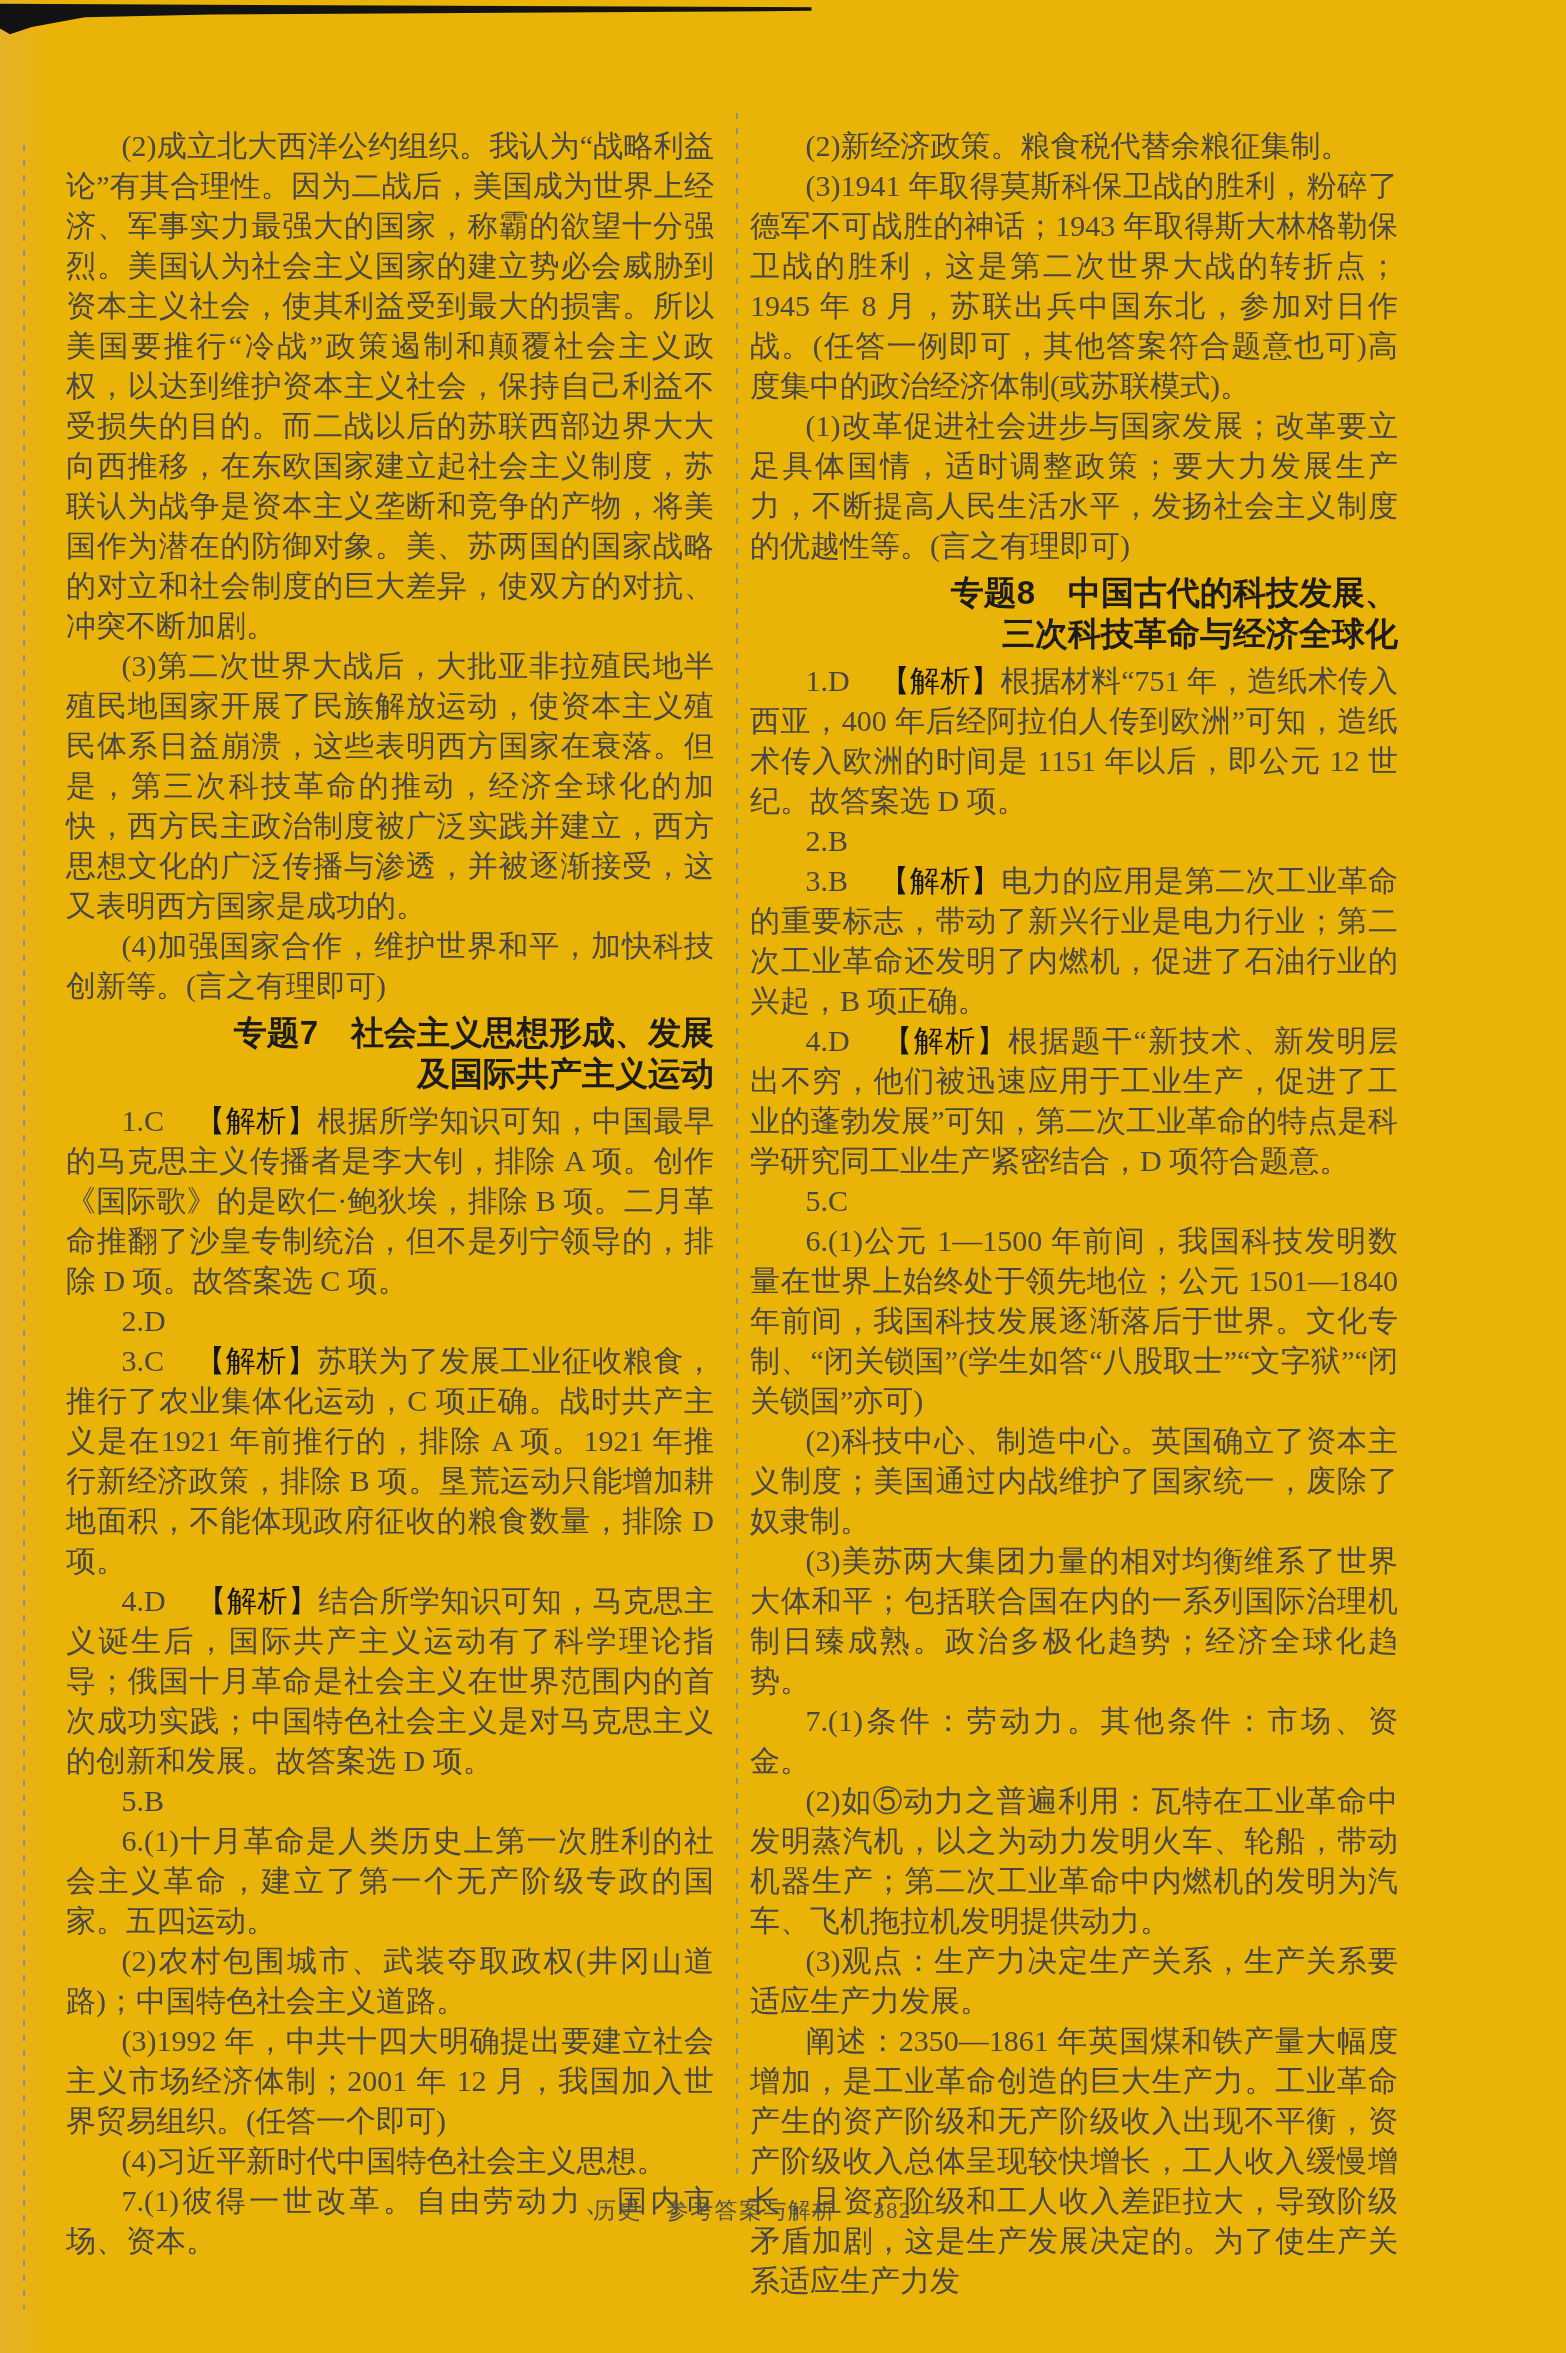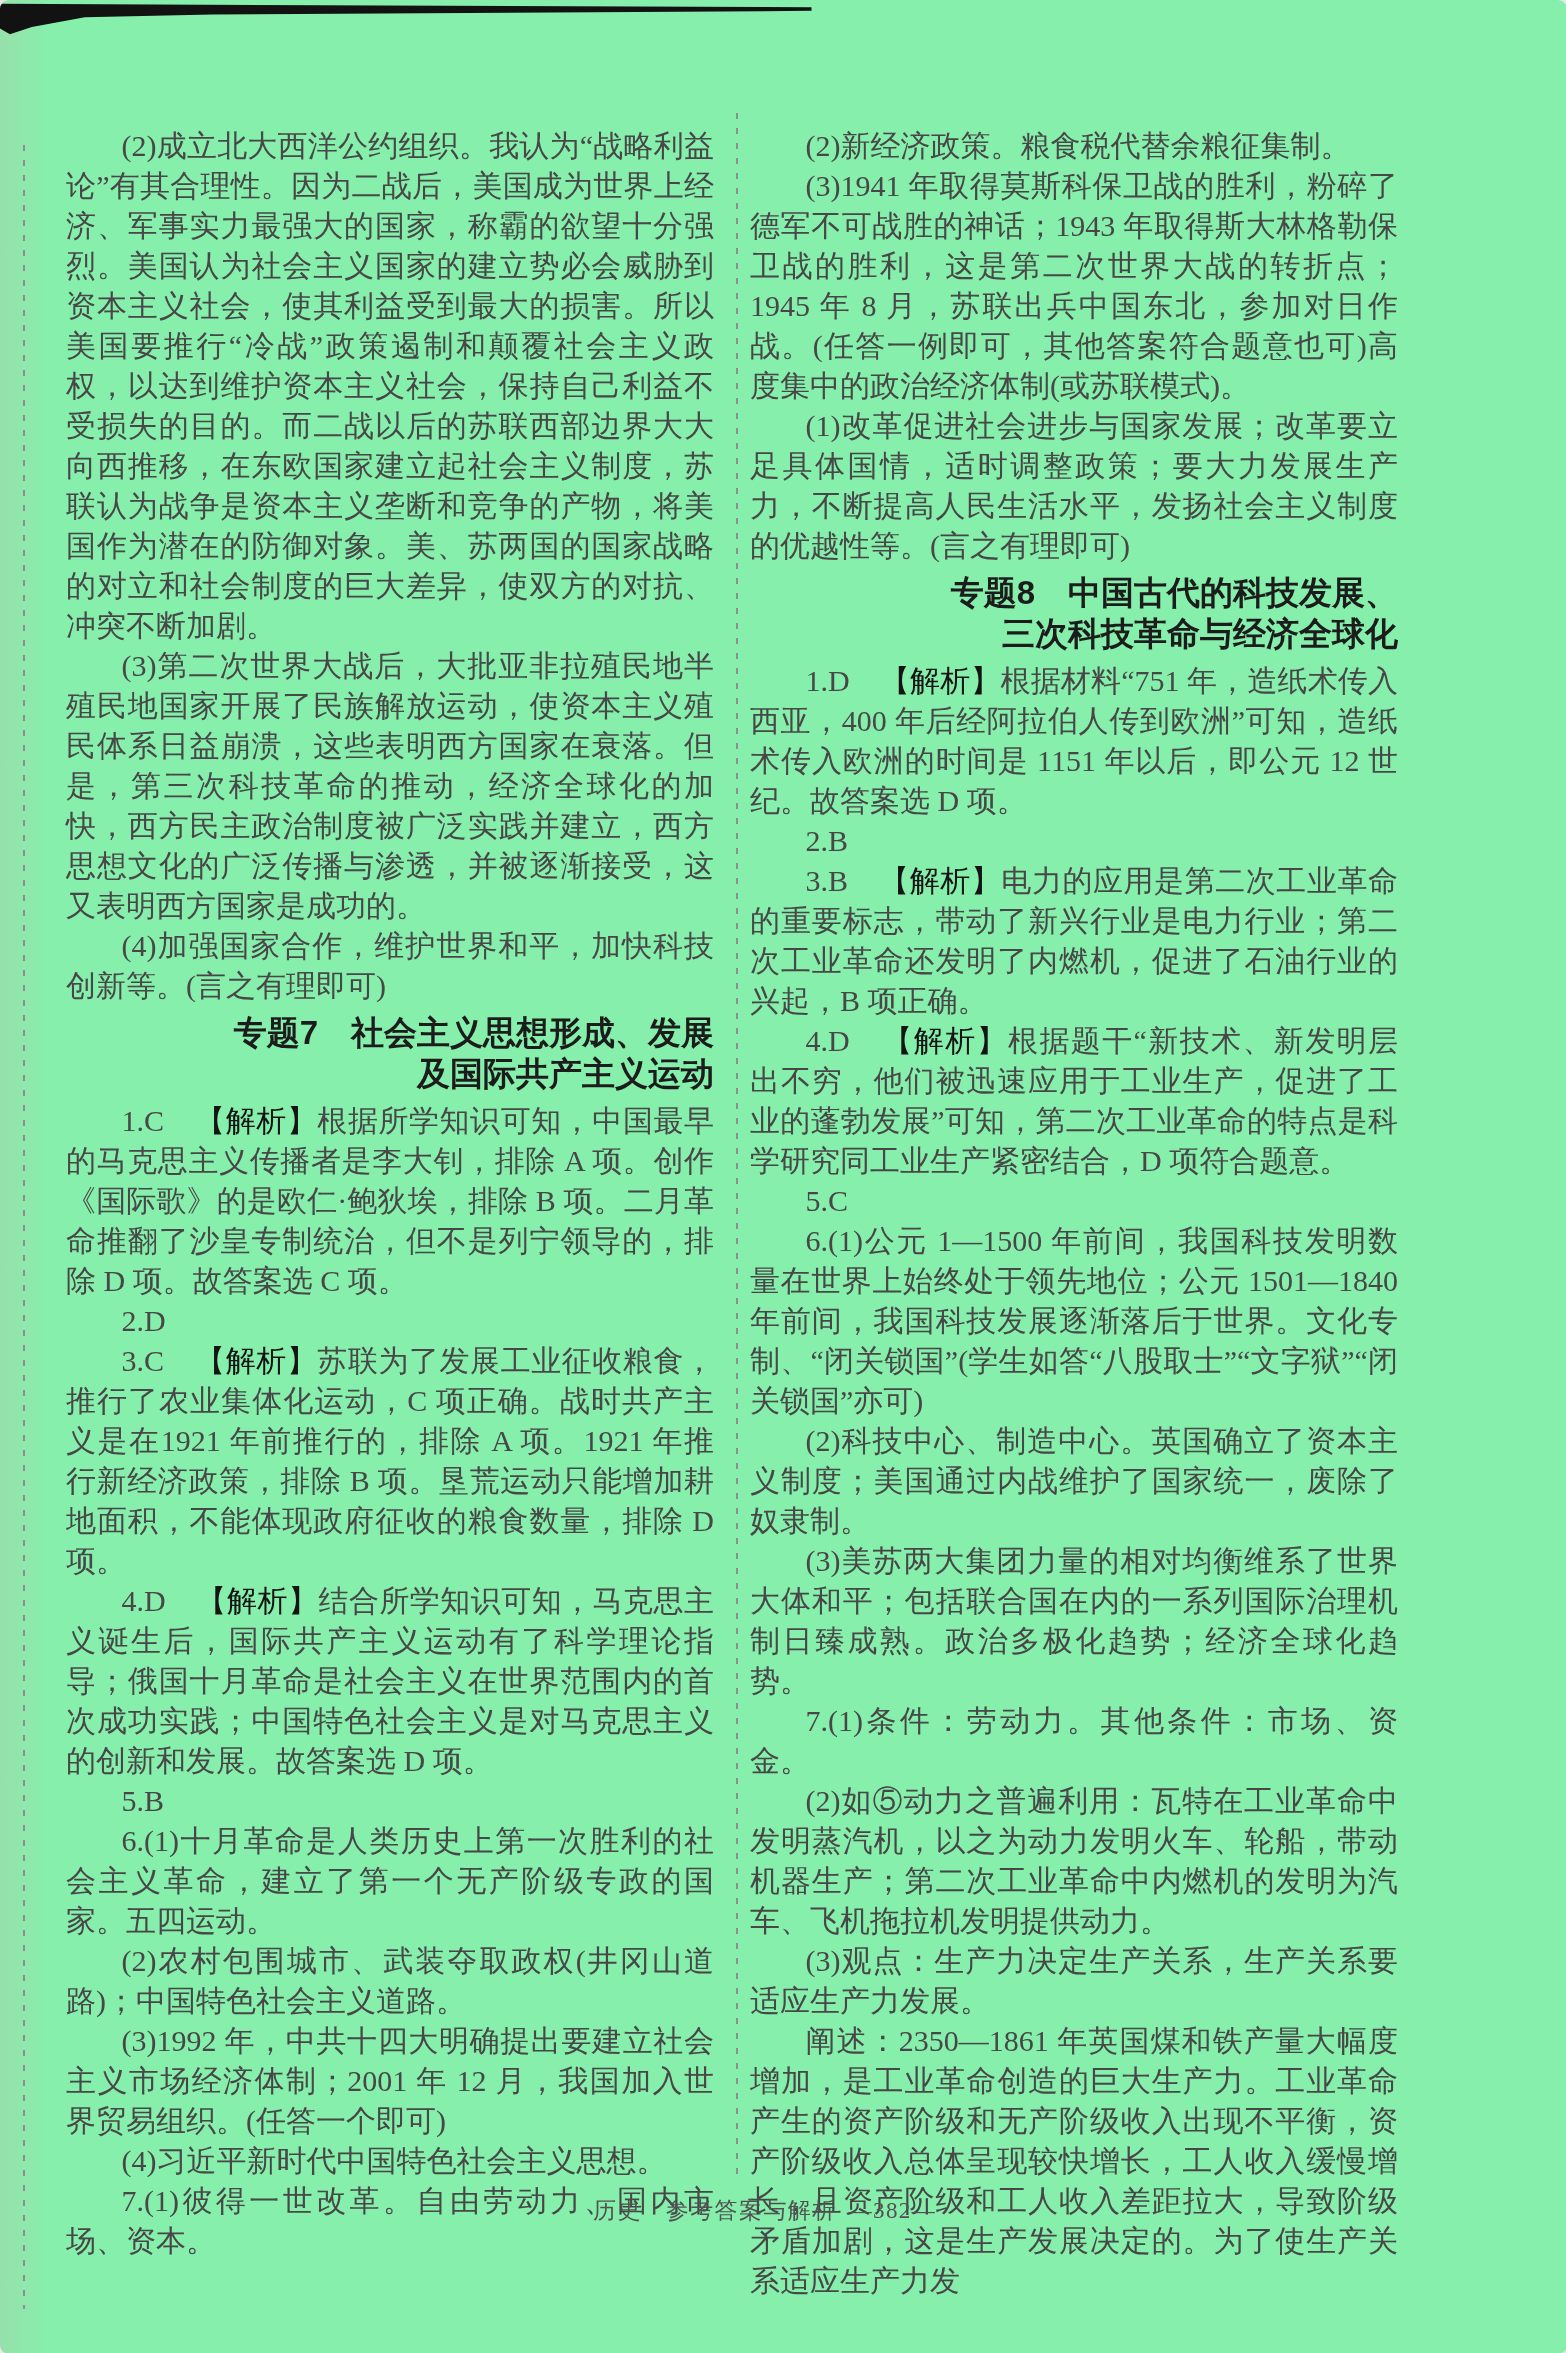--- a/index.html
+++ b/index.html
@@ -2,25 +2,24 @@
 <html style="font-size:11.3px"><head>
 <meta charset="utf-8">
 <style>
   html, body { margin: 0; padding: 0; }
   body { background: #e9e7e3; }
 
   .page {
     position: relative;
     width: 1567px;
     height: 2354px;
-    background: #86efac;
+    background: #eab308;
     overflow: hidden;
     font-family: "Liberation Serif", "DejaVu Serif", serif;
     color: #474747;
-    border-radius: 9px;
   }
 
   
   .edge-tint {
     position: absolute; left: 0; top: 0; width: 50px; height: 100%;
     background: linear-gradient(to right, rgba(216,166,166,0.20), rgba(216,166,166,0));
     pointer-events: none;
   }
 
   .scan-line { position: absolute; left: 0; top: 0; }

